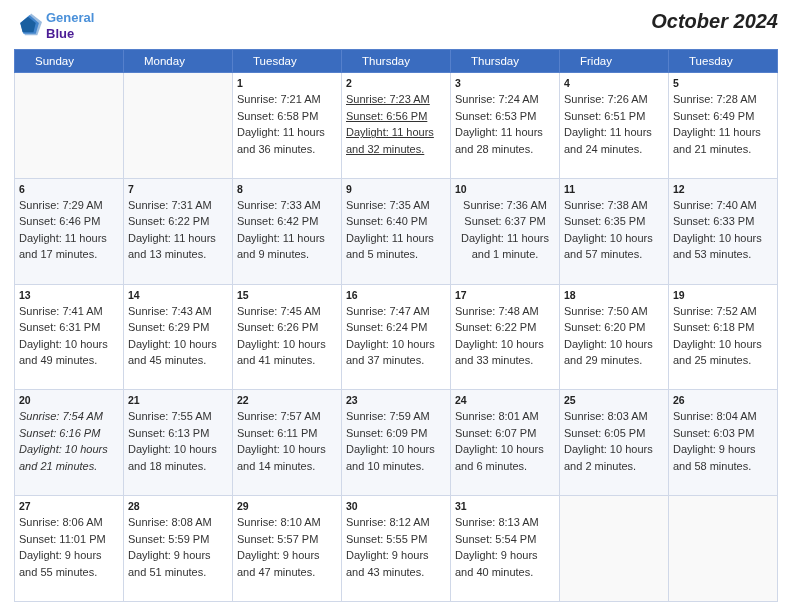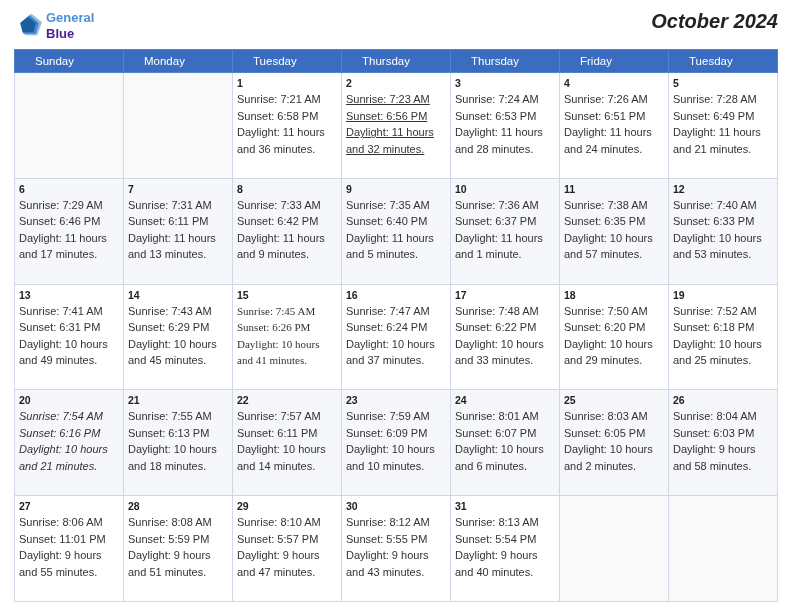--- a/index.html
+++ b/index.html
@@ -175,41 +175,41 @@
           <td>
             <span class="day-num">6</span>
             <div class="day-detail" style="white-space: pre-line;">Sunrise: 7:29 AM
 Sunset: 6:46 PM
 Daylight: 11 hours
 and 17 minutes.</div>
           </td>
           <td>
             <span class="day-num">7</span>
             <div class="day-detail" style="white-space: pre-line;">Sunrise: 7:31 AM
-Sunset: 6:11 PM
+Sunset: 6:22 PM
 Daylight: 11 hours
 and 13 minutes.</div>
           </td>
           <td>
             <span class="day-num">8</span>
             <div class="day-detail" style="white-space: pre-line;">Sunrise: 7:33 AM
 Sunset: 6:42 PM
 Daylight: 11 hours
 and 9 minutes.</div>
           </td>
           <td>
             <span class="day-num">9</span>
             <div class="day-detail" style="white-space: pre-line;">Sunrise: 7:35 AM
 Sunset: 6:40 PM
 Daylight: 11 hours
 and 5 minutes.</div>
           </td>
           <td>
             <span class="day-num">10</span>
-            <div class="day-detail" style="white-space: pre-line;">Sunrise: 7:36 AM
+            <div class="day-detail" style="white-space: pre-line; text-align: center;">Sunrise: 7:36 AM
 Sunset: 6:37 PM
 Daylight: 11 hours
 and 1 minute.</div>
           </td>
           <td>
             <span class="day-num">11</span>
             <div class="day-detail" style="white-space: pre-line;">Sunrise: 7:38 AM
 Sunset: 6:35 PM
 Daylight: 10 hours
 and 57 minutes.</div>
@@ -232,21 +232,21 @@
           </td>
           <td>
             <span class="day-num">14</span>
             <div class="day-detail" style="white-space: pre-line;">Sunrise: 7:43 AM
 Sunset: 6:29 PM
 Daylight: 10 hours
 and 45 minutes.</div>
           </td>
           <td>
             <span class="day-num">15</span>
-            <div class="day-detail" style="white-space: pre-line; font-family: Liberation Serif, serif;">Sunrise: 7:45 AM
+            <div class="day-detail" style="white-space: pre-line;">Sunrise: 7:45 AM
 Sunset: 6:26 PM
 Daylight: 10 hours
 and 41 minutes.</div>
           </td>
           <td>
             <span class="day-num">16</span>
             <div class="day-detail" style="white-space: pre-line;">Sunrise: 7:47 AM
 Sunset: 6:24 PM
 Daylight: 10 hours
 and 37 minutes.</div>

